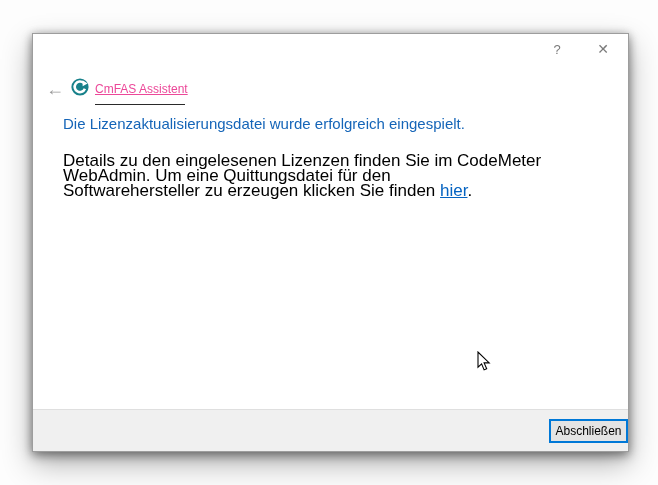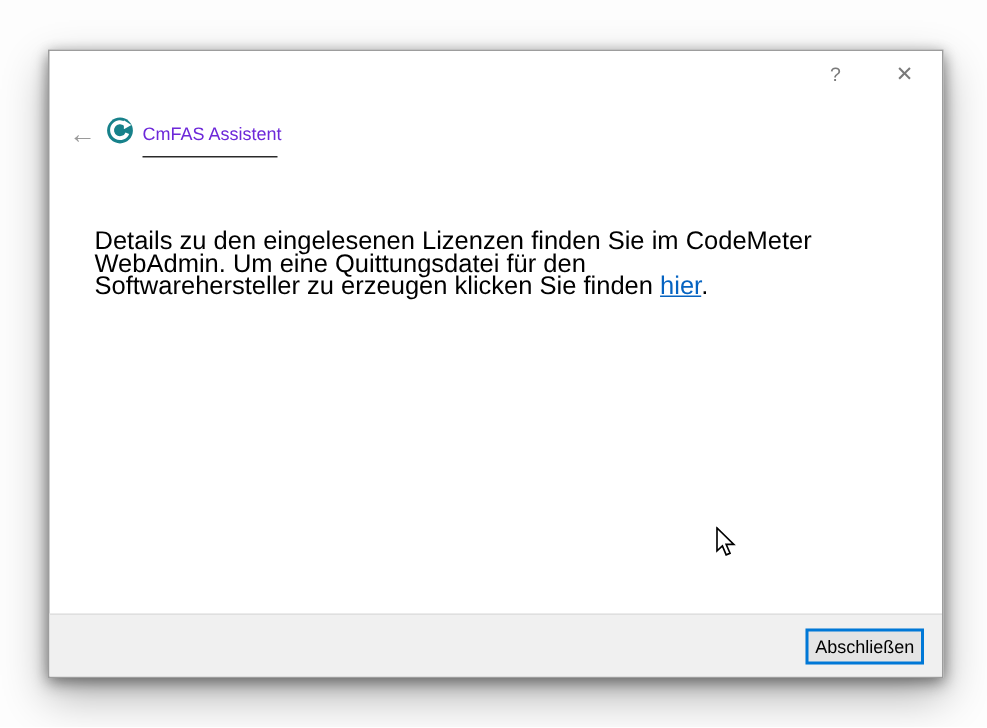--- a/index.html
+++ b/index.html
@@ -23,40 +23,40 @@
   .tb-help{left:508px;font-size:13px;}
   .tb-close{left:554px;}
   
   .back-btn{
     position:absolute;left:8px;top:41px;width:28px;height:28px;
     display:flex;align-items:center;justify-content:center;
     color:#9a9a9a;font-size:18px;background:transparent;border:none;padding:0;
   }
   .logo{position:absolute;left:38px;top:44px;width:18px;height:18px;}
   .app-title{
-    position:absolute;left:62px;top:48px;font-size:12px;color:#6d28d9;white-space:nowrap;
+    position:absolute;left:62px;top:48px;font-size:12px;color:#ec4899;white-space:nowrap;text-decoration:underline;
   }
   .title-underline{
     position:absolute;left:62px;top:70px;width:90px;height:1px;background:#2a2a2a;
   }
   
   .heading{
     position:absolute;left:30px;top:81px;width:540px;
     font-size:15px;font-weight:400;color:#1565b8;white-space:nowrap;
   }
   .body-text{
     position:absolute;left:30px;top:119px;width:545px;
     font-size:17px;line-height:15px;color:#000000;
   }
   .body-text a{color:#0563c1;text-decoration:underline;cursor:pointer;}
   
   .footer{
     position:absolute;left:0;right:0;bottom:0;height:42px;
     background:#f0f0f0;border-top:1px solid #dfdfdf;box-sizing:border-box;
-    display:flex;align-items:center;justify-content:flex-end;gap:8px;padding-right:12px;
+    display:flex;align-items:center;justify-content:flex-end;gap:8px;padding-right:0;
   }
   .btn{
     height:24px;box-sizing:border-box;font-family:inherit;font-size:12px;color:#000;
     display:flex;align-items:center;justify-content:center;padding:0;cursor:default;
   }
   .btn-primary{width:79px;background:#e4e4e4;border:2px solid #0078d7;}
   .btn-normal{width:69px;background:#e1e1e1;border:1px solid #adadad;}
   .cursor{position:absolute;left:477px;top:351px;pointer-events:none;}
 </style>
 </head>
@@ -79,20 +79,21 @@
 
     <svg class="logo" viewBox="0 0 18 18">
       <circle cx="9" cy="9" r="8.6" fill="#17818a"></circle>
       <path d="M 12.6 4.9 A 5.3 5.3 0 1 0 13.9 10.8" fill="none" stroke="#ffffff" stroke-width="2.6"></path>
       <path d="M 11.6 2.2 L 16.6 5.4 L 11.6 8.2 Z" fill="#ffffff"></path>
     </svg>
 
     <div class="app-title">CmFAS Assistent</div>
     <div class="title-underline"></div>
 
+    <div class="heading">Die Lizenzaktualisierungsdatei wurde erfolgreich eingespielt.</div>
 
     <div class="body-text">
       <span>Details zu den eingelesenen Lizenzen finden Sie im CodeMeter WebAdmin. Um eine Quittungsdatei für den</span><br>
       <span>Softwarehersteller zu erzeugen klicken Sie finden </span><a>hier</a><span>.</span>
     </div>
 
     <div class="footer">
       <button class="btn btn-primary">Abschließen</button>
     </div>
 

